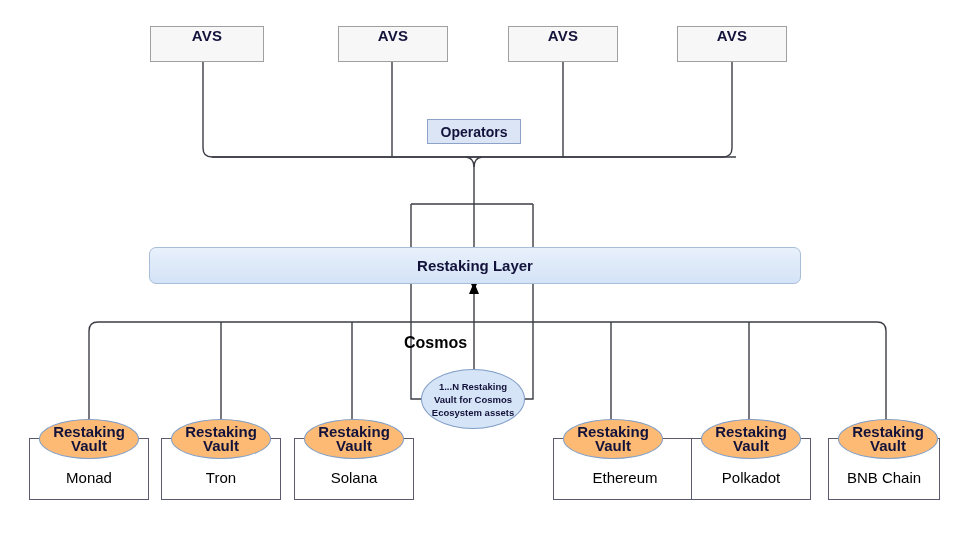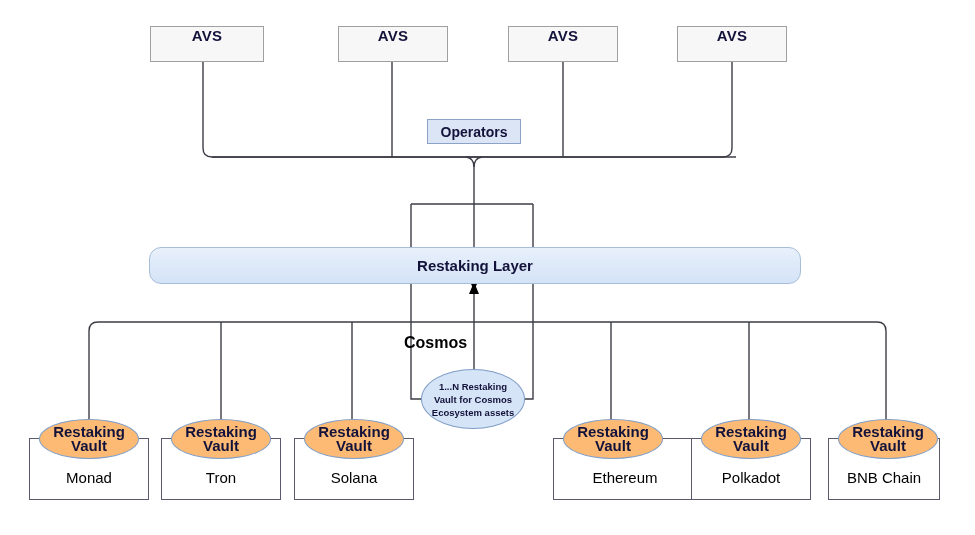--- a/index.html
+++ b/index.html
@@ -53,21 +53,21 @@
     font-weight: bold;
     color: #12123a;
   }
 
   
   .restaking-layer {
     position: absolute;
     box-sizing: border-box;
     background: linear-gradient(to bottom, #e8f0fb 0%, #d4e3f7 100%);
     border: 1px solid #a8bdd8;
-    border-radius: 12px;
+    border-radius: 7px;
     display: flex;
     align-items: center;
     justify-content: center;
     font-size: 15px;
     font-weight: bold;
     color: #12123a;
   }
 
   
   .chain-box {

